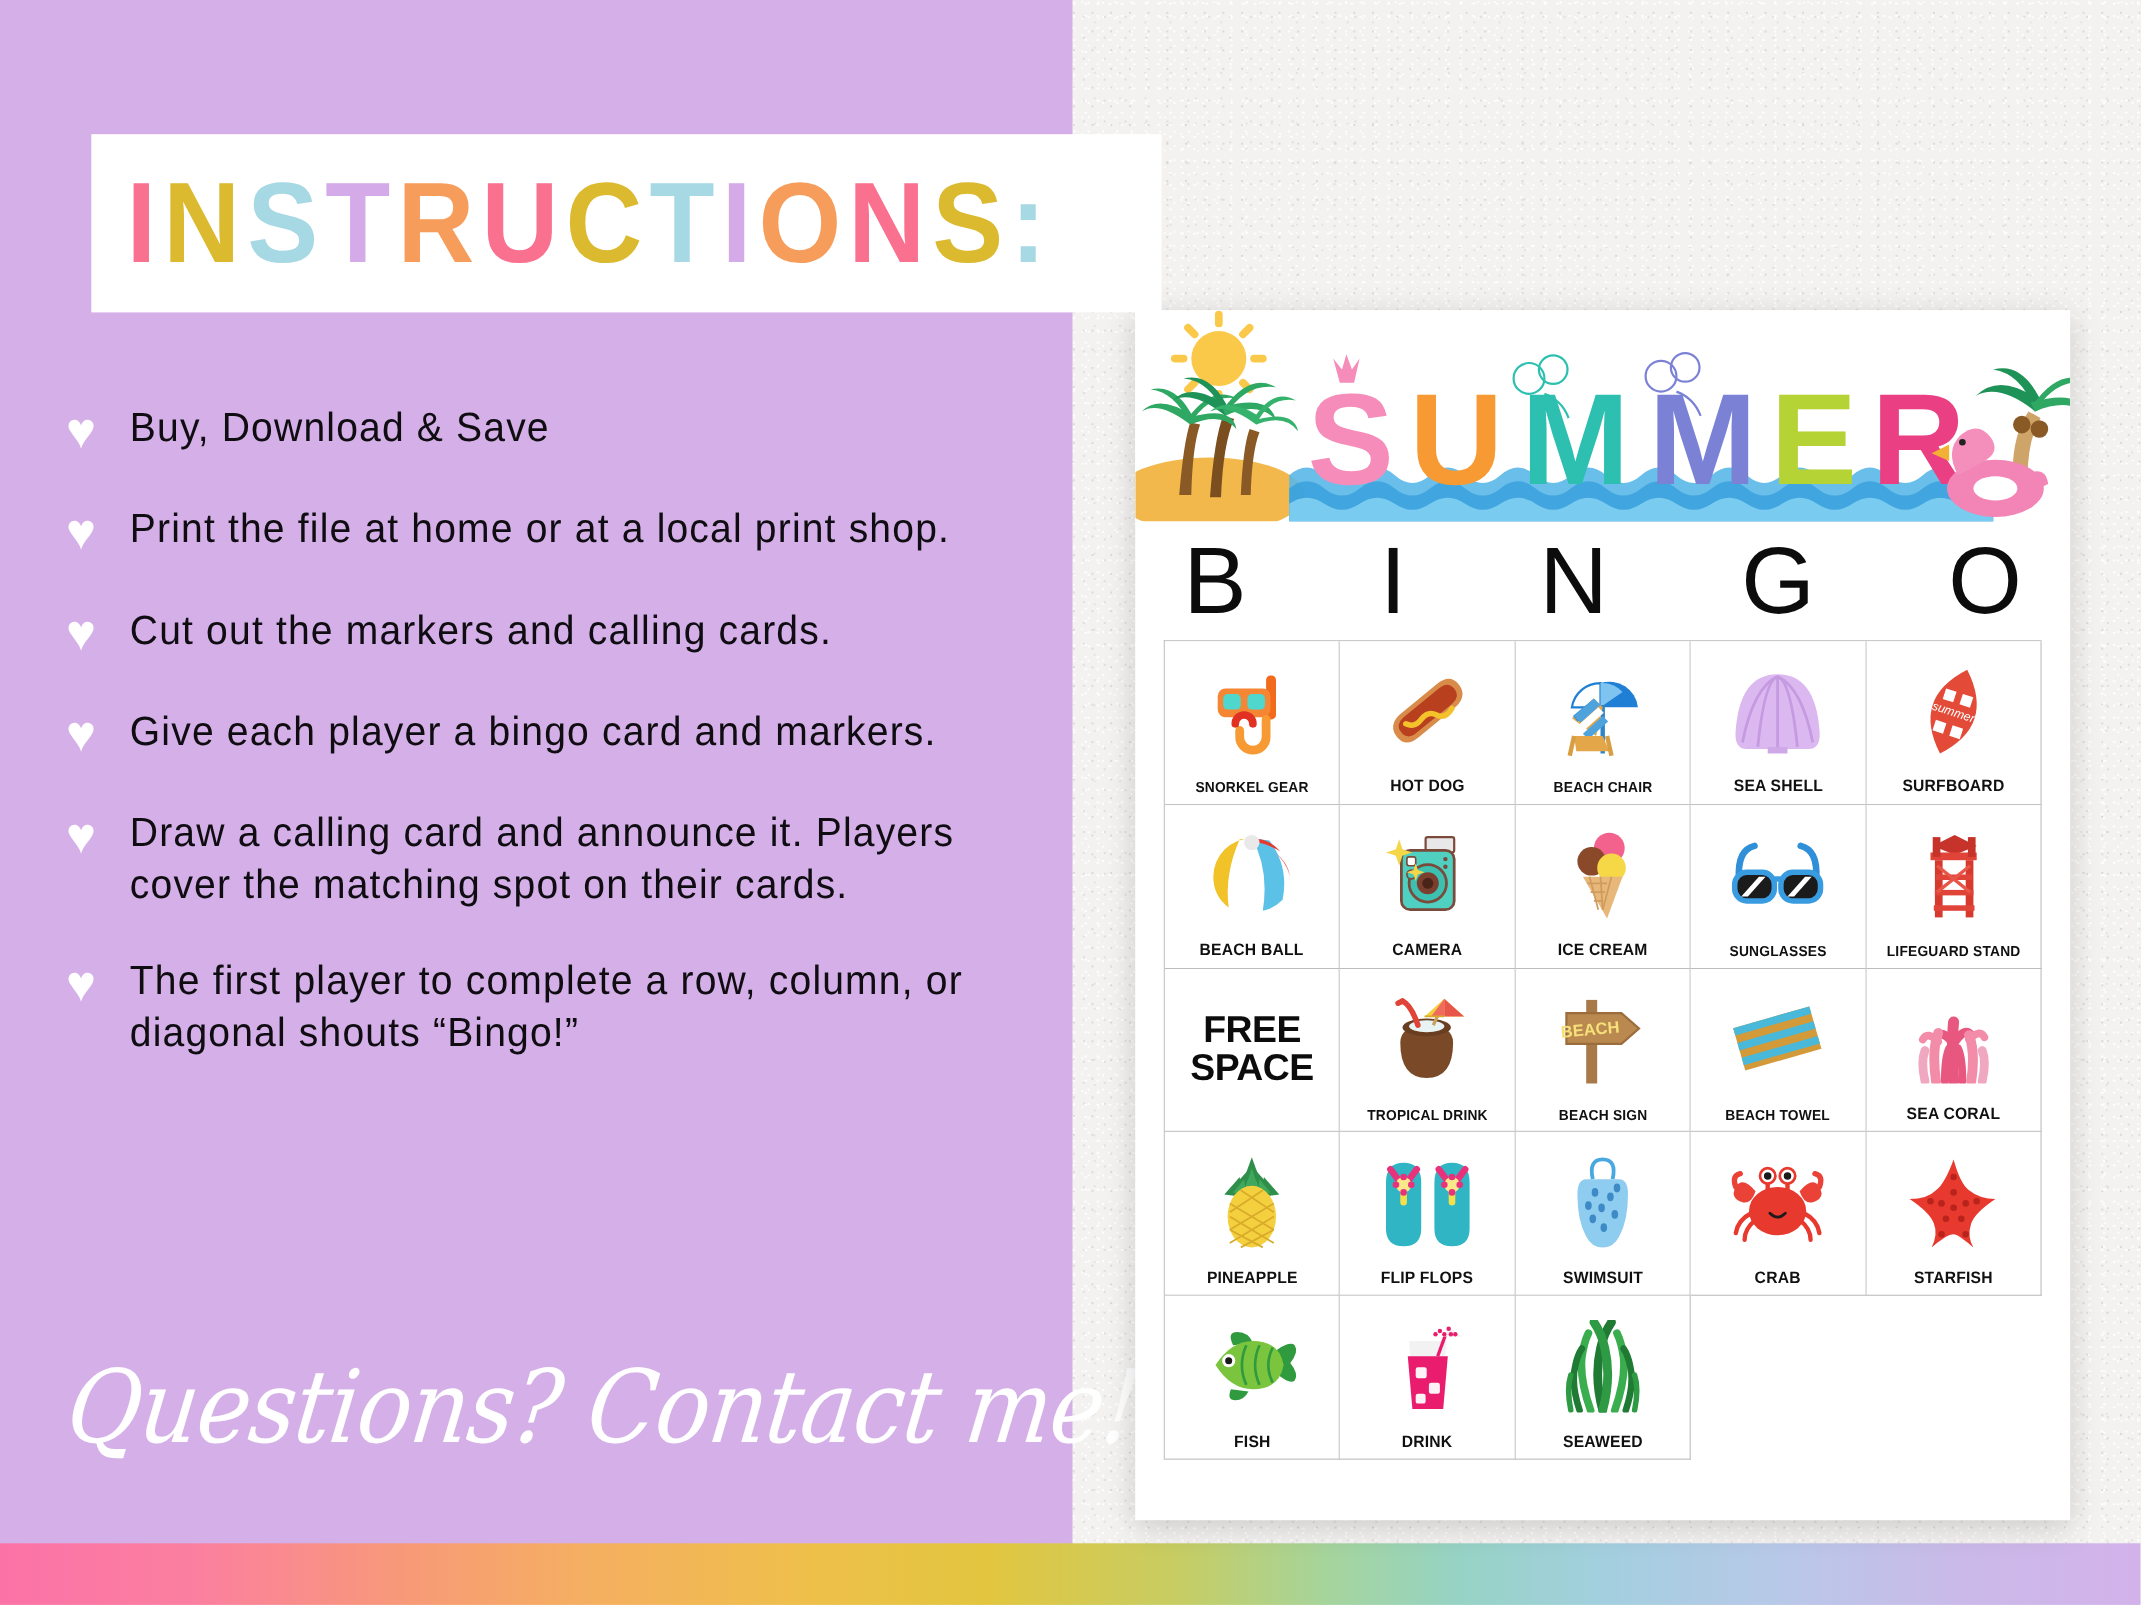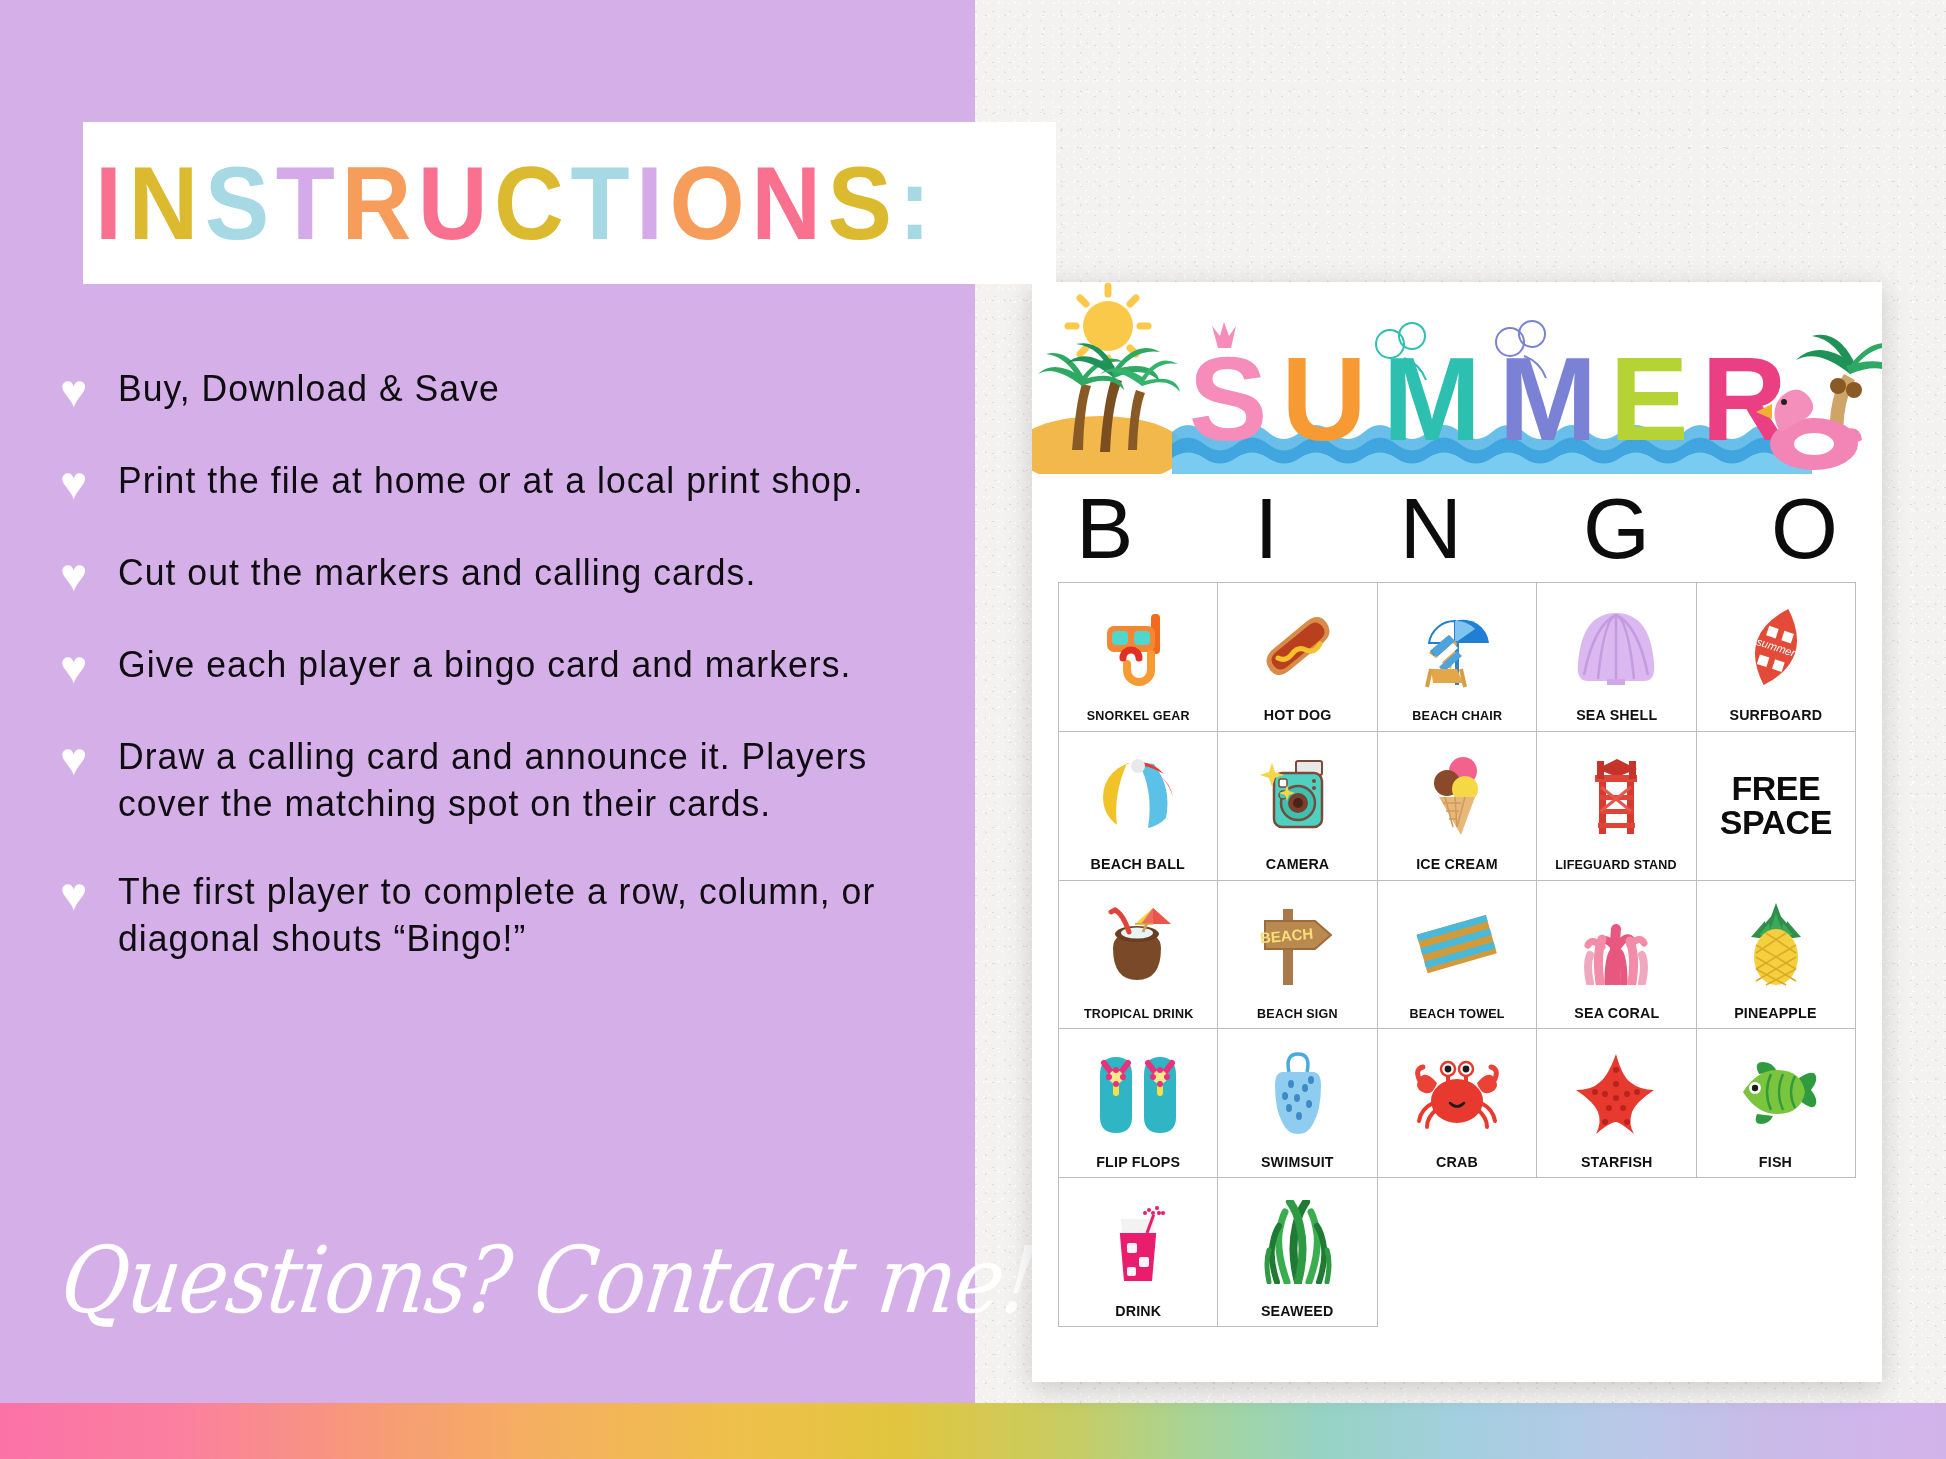--- a/index.html
+++ b/index.html
@@ -30,21 +30,21 @@
     width: 975px; height: 1405px;
     background: #d5b0e8;
   }
 
   
   #title-card {
     position: absolute; left: 83px; top: 122px;
     width: 973px; height: 162px;
     background: #ffffff;
     display: flex; align-items: center;
-    padding-left: 12px;
+    padding-left: 32px;
     z-index: 4;
   }
   #title-text {
     font-family: "Liberation Sans", sans-serif;
     font-weight: 700;
     font-size: 104px;
     letter-spacing: 7px;
     line-height: 1;
     white-space: nowrap;
     transform: scaleX(.93);
@@ -476,20 +476,34 @@
               <path d="M21 58 l13 0"></path>
               <path d="M24 66 l8 0"></path>
             <path d="M20 44 l8 30"></path>
               <path d="M30 44 l2 30"></path>
               <path d="M40 44 l-8 30"></path>
           </g>
         </svg>
       </div>
       <div class="cell-label">ICE CREAM</div>
     </div>
+    <div class="cell">
+      <div class="cell-art">
+        <svg width="86" height="66" viewBox="0 0 86 66">
+          <path d="M8 36 q-2-26 14-30" fill="none" stroke="#2f8fd8" stroke-width="6" stroke-linecap="round"></path>
+          <path d="M78 36 q2-26-14-30" fill="none" stroke="#2f8fd8" stroke-width="6" stroke-linecap="round"></path>
+          <rect x="4" y="30" width="36" height="26" rx="11" fill="#1b1b1b" stroke="#3a9ce0" stroke-width="5"></rect>
+          <rect x="46" y="30" width="36" height="26" rx="11" fill="#1b1b1b" stroke="#3a9ce0" stroke-width="5"></rect>
+          <line x1="40" y1="36" x2="46" y2="36" stroke="#3a9ce0" stroke-width="5"></line>
+          <path d="M10 52 l16-18 l6 0 l-16 18z" fill="#fff"></path>
+          <path d="M52 52 l16-18 l6 0 l-16 18z" fill="#fff"></path>
+        </svg>
+      </div>
+      <div class="cell-label small">SUNGLASSES</div>
+    </div>
 
     <div class="cell">
       <div class="cell-art">
         <svg width="66" height="86" viewBox="0 0 66 86">
           <path d="M14 16 l20-10 l20 10 l-20 8z" fill="#c6332a"></path>
           <rect x="12" y="22" width="42" height="7" fill="#e04438"></rect>
           <rect x="14" y="8" width="7" height="18" fill="#c6332a"></rect>
           <rect x="46" y="8" width="7" height="18" fill="#c6332a"></rect>
           <rect x="16" y="29" width="7" height="52" fill="#d63a2e"></rect>
           <rect x="44" y="29" width="7" height="52" fill="#d63a2e"></rect>

